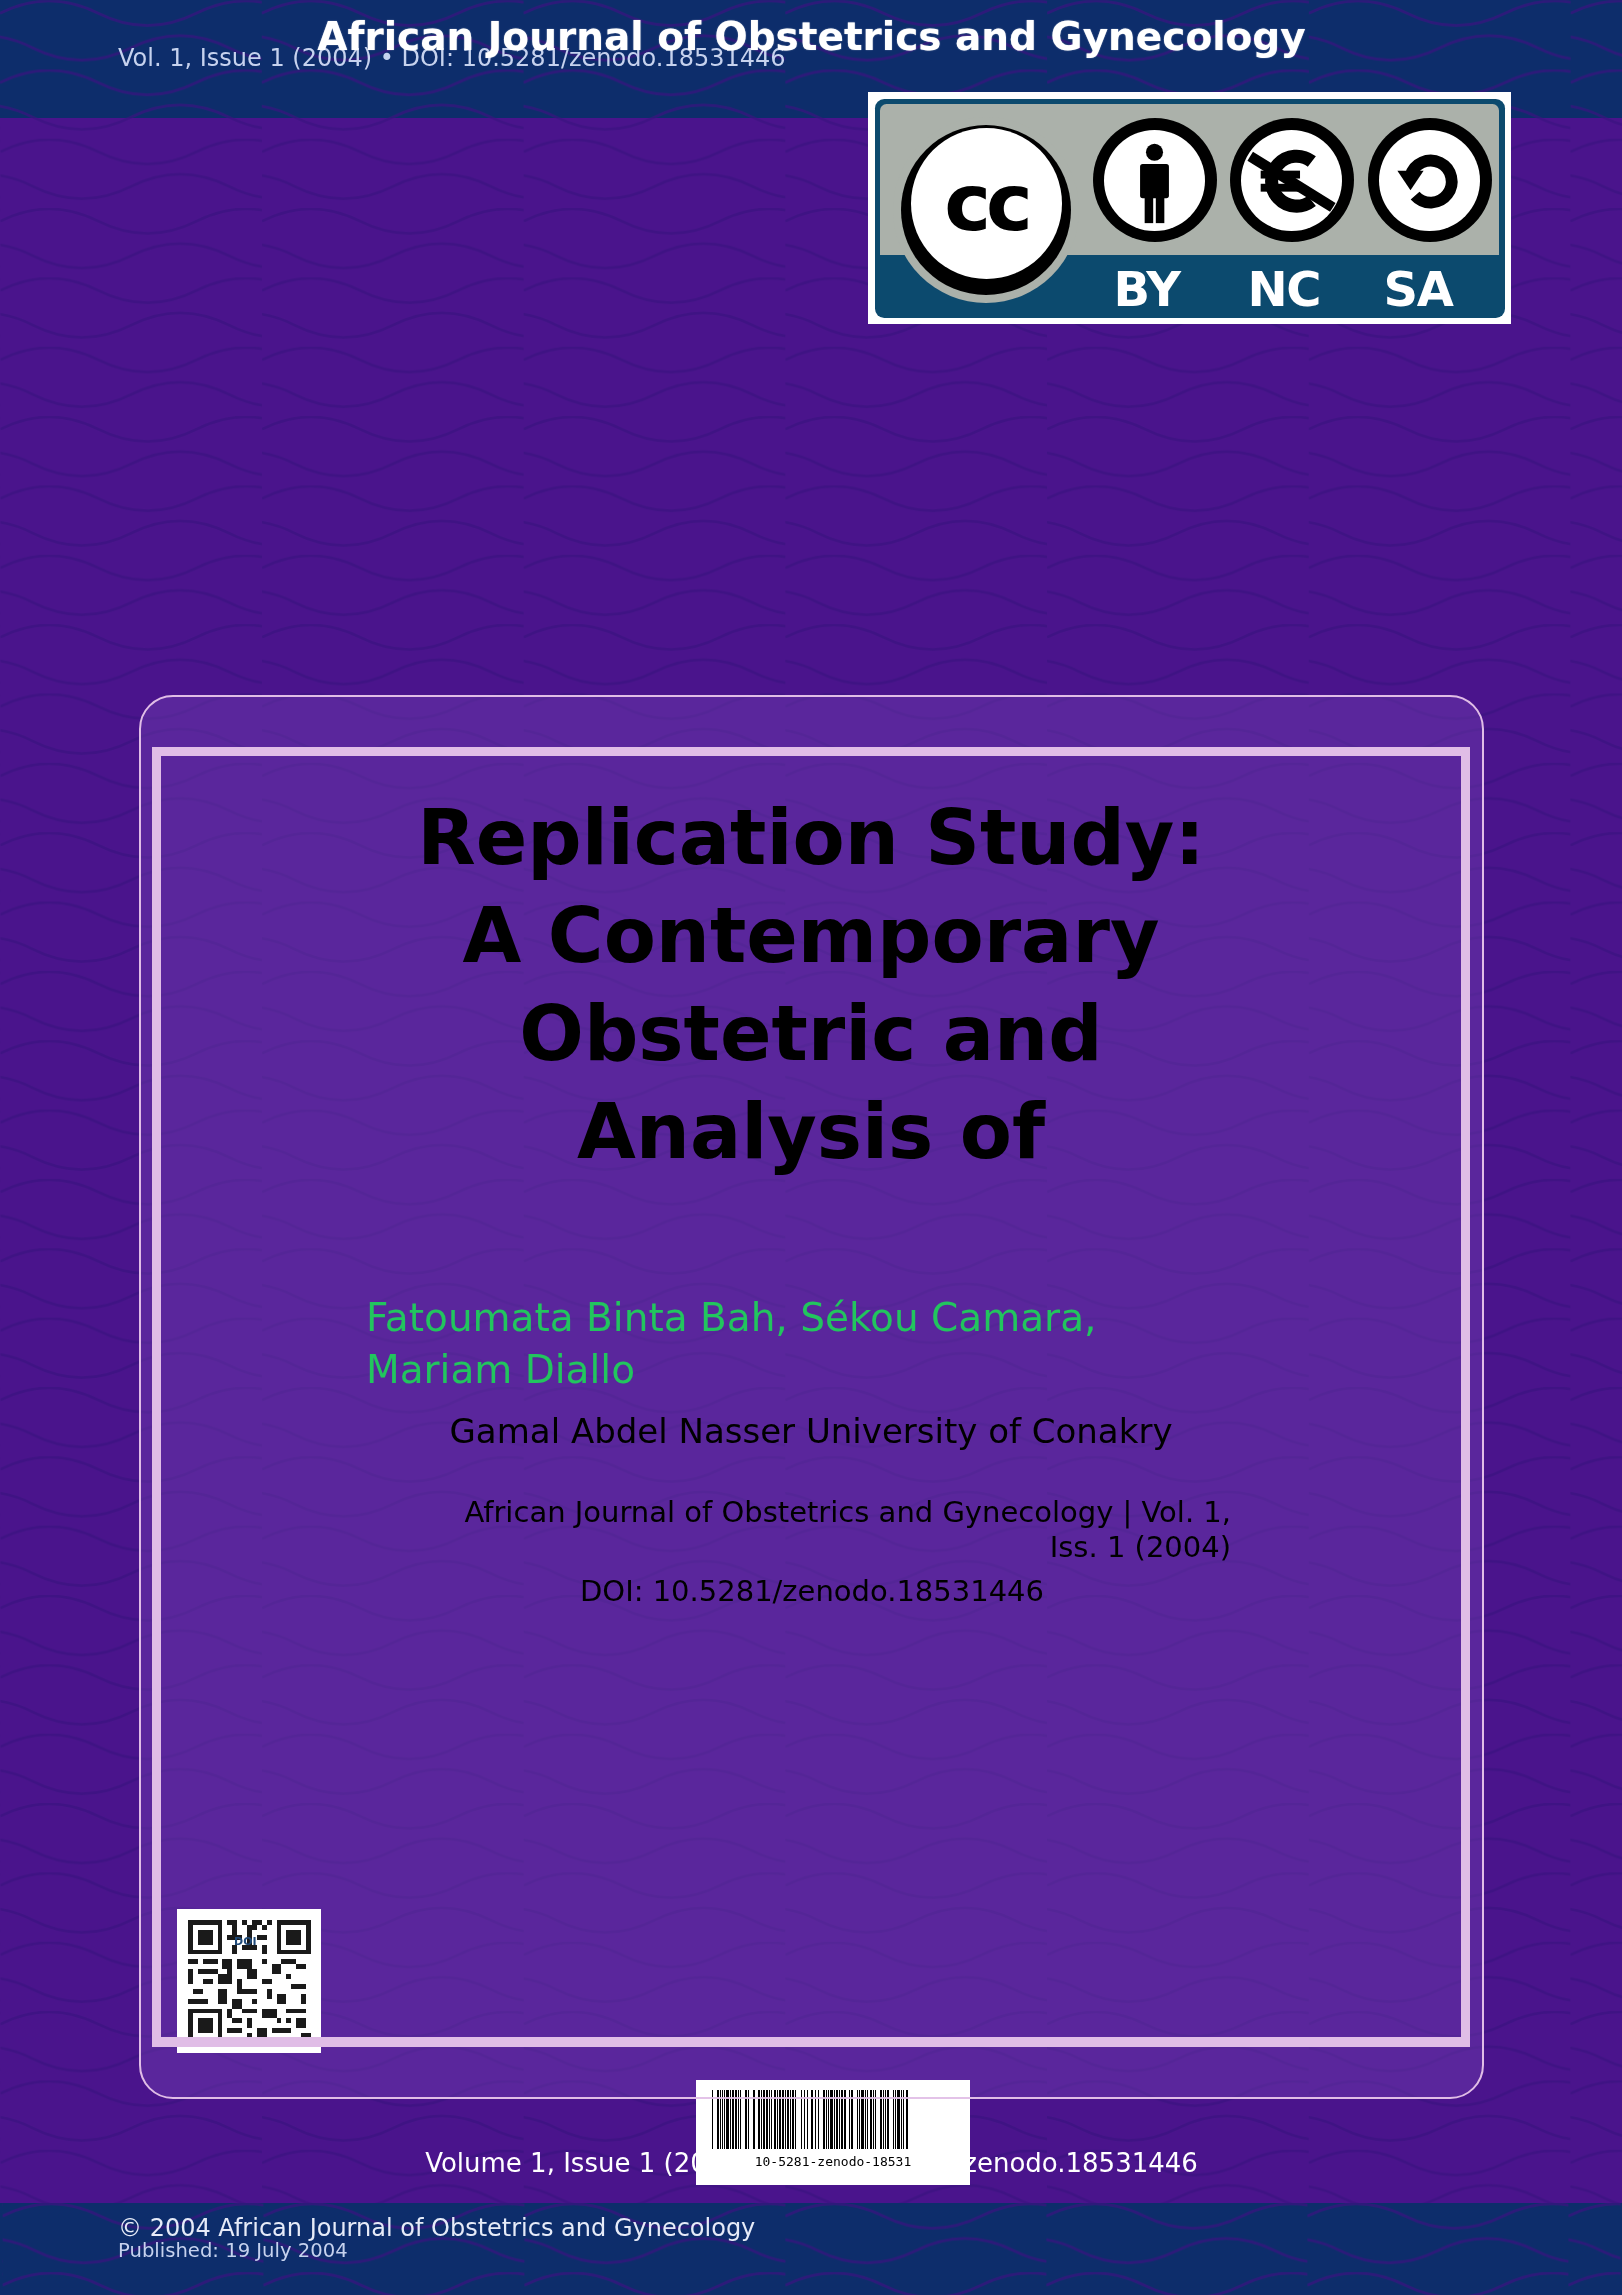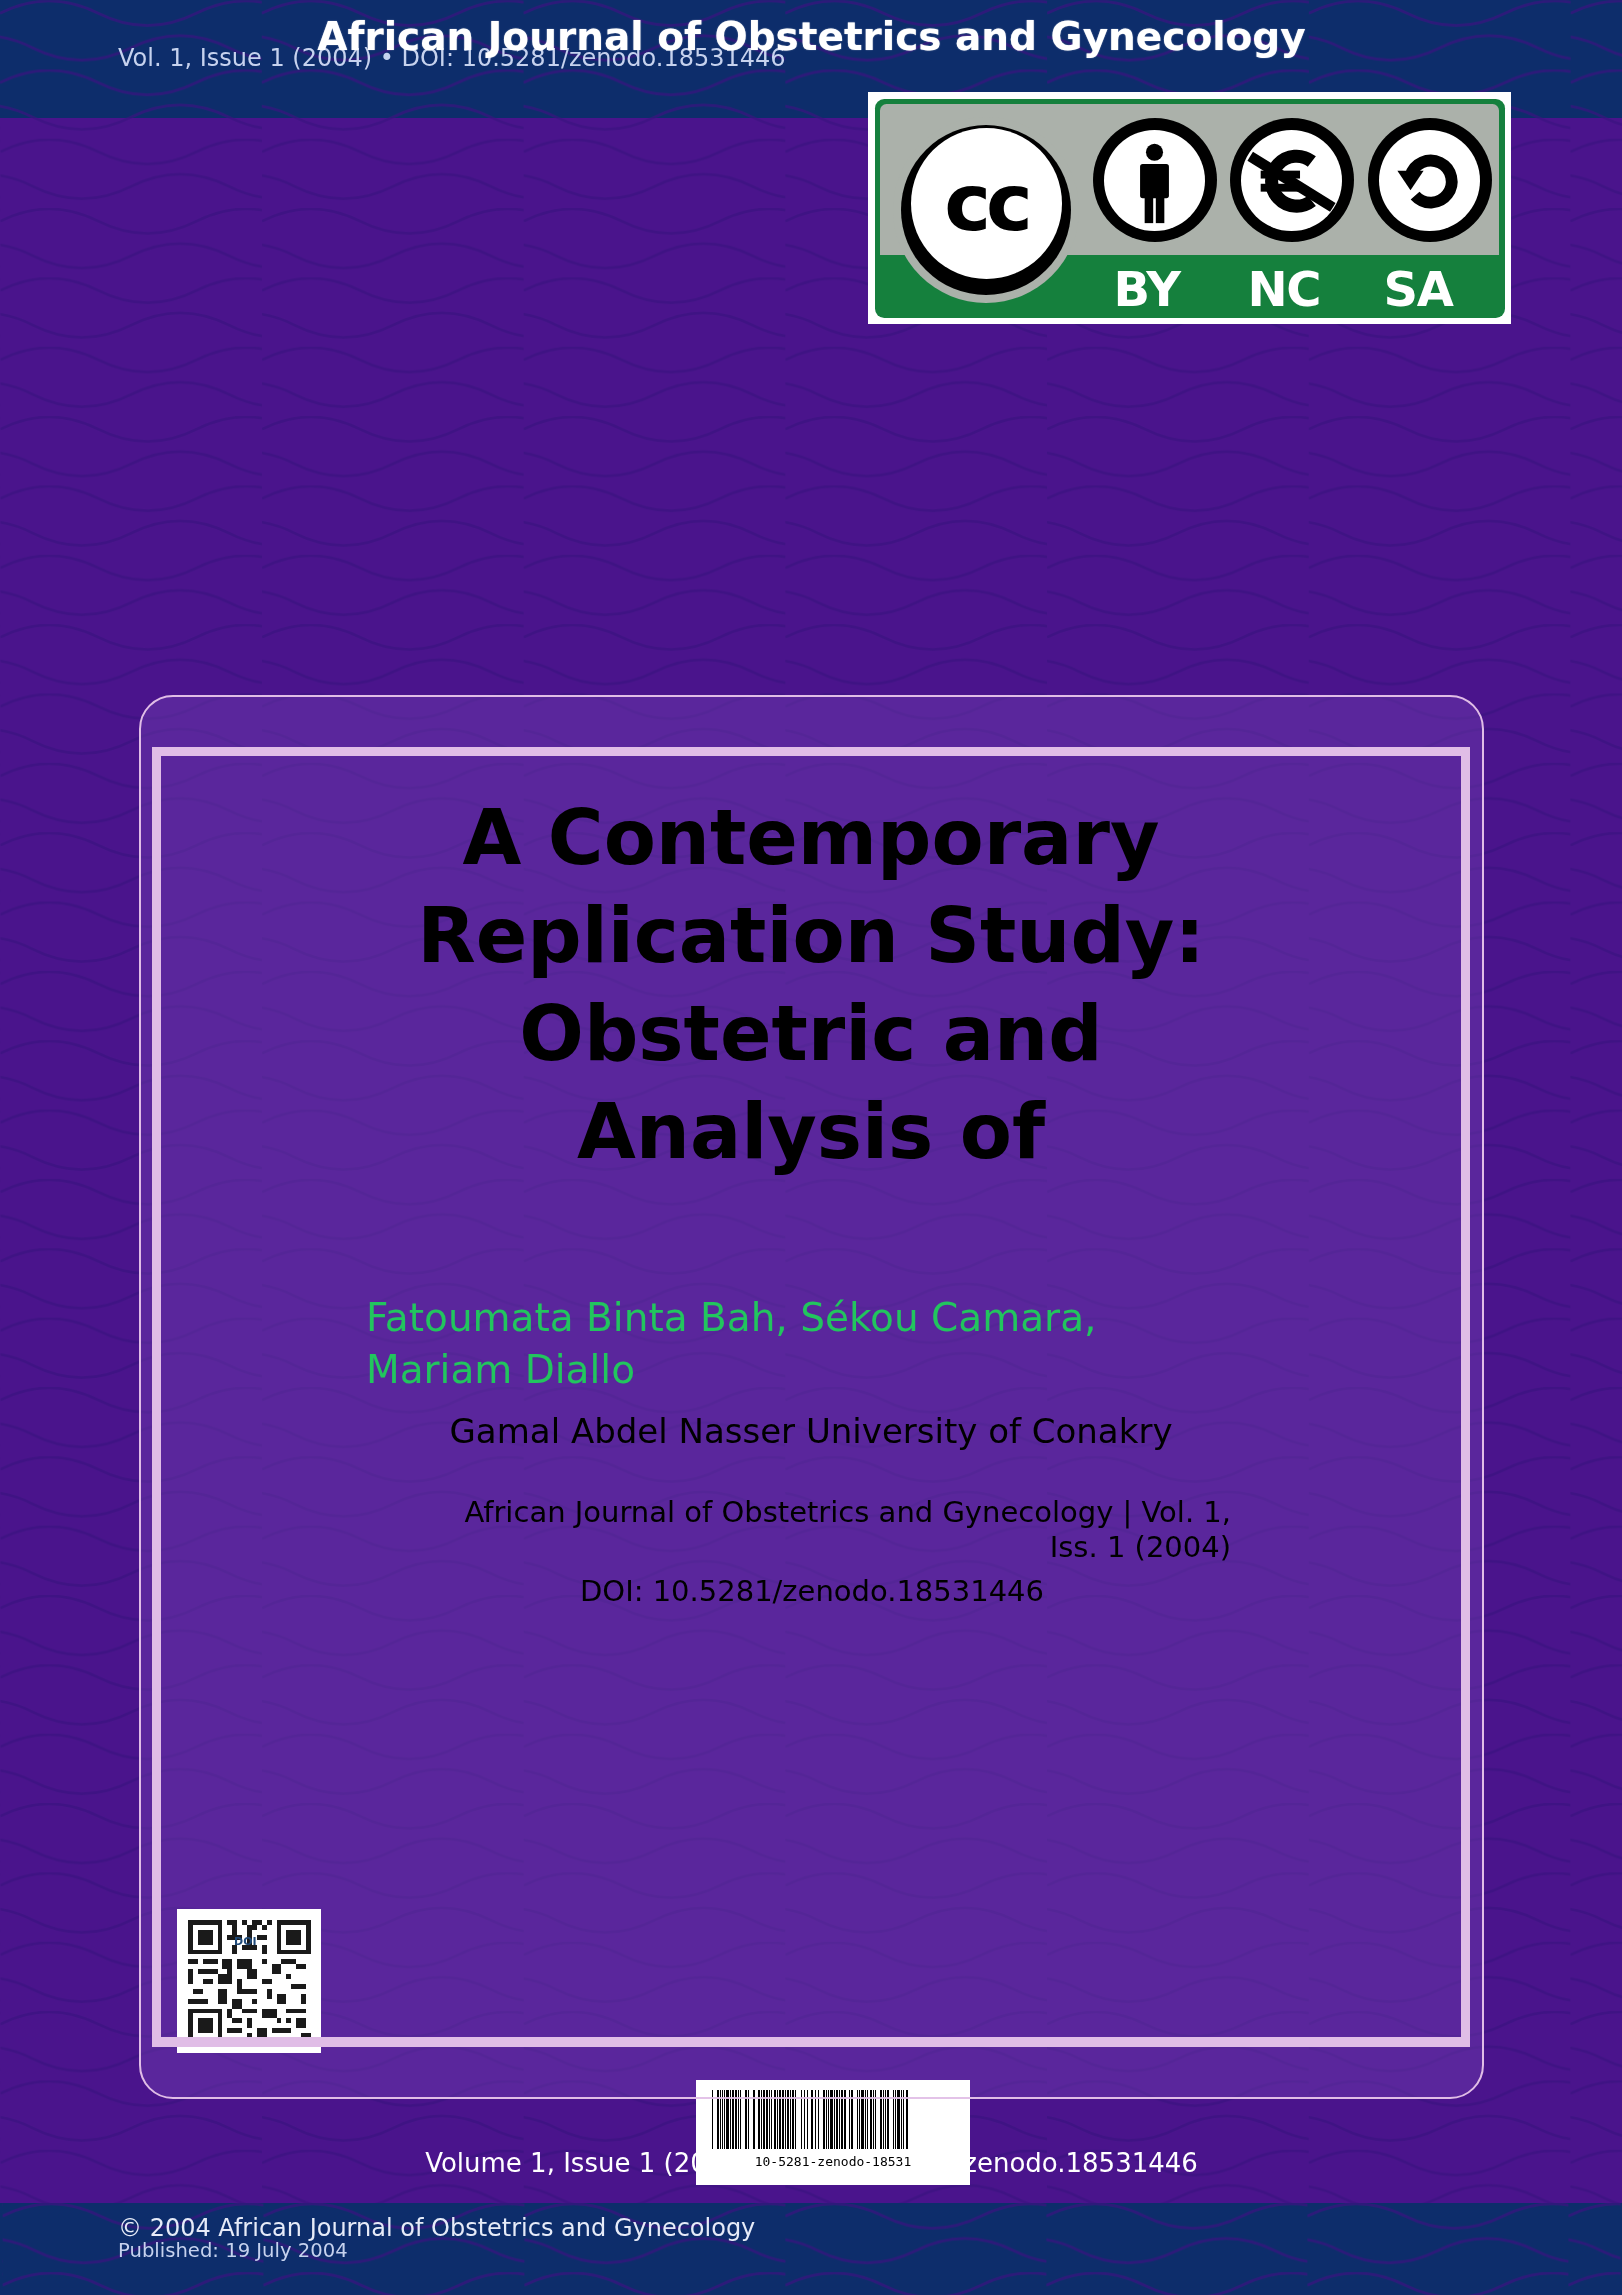--- a/index.html
+++ b/index.html
@@ -28,21 +28,21 @@
   .footer-pub {
     position: absolute; left: 118px; top: 2239px; font-size: 19.6px; color: #c6d2ee; z-index: 3;
   }
 
   
   .cc-badge {
     position: absolute; left: 868px; top: 92px; width: 643px; height: 232px;
     background: #ffffff; z-index: 4; box-sizing: border-box; padding: 6.5px 6.5px 6.5px 6.5px;
   }
   .cc-inner {
-    position: relative; width: 100%; height: 100%; background: #15803d; border-radius: 9.2px; overflow: hidden;
+    position: relative; width: 100%; height: 100%; background: #0c4a6e; border-radius: 9.2px; overflow: hidden;
   }
   .cc-grey {
     position: absolute; left: 5.2px; top: 5.2px; right: 5.2px; height: 151px; background: #abb1aa; border-radius: 6.5px 6.5px 0 0;
   }
   .cc-bigcircle-bg {
     position: absolute; left: 18.3px; top: 18.3px; width: 186px; height: 186px; border-radius: 50%; background: #abb1aa;
   }
   .cc-bigcircle {
     position: absolute; left: 26px; top: 26px; width: 170px; height: 170px; border-radius: 50%;
     background: #000; box-sizing: border-box;
@@ -182,22 +182,22 @@
     <div class="cc-label" style="left:239px;">BY</div>
     <div class="cc-label" style="left:373px;">NC</div>
     <div class="cc-label" style="left:509px;">SA</div>
   </div>
 </div>
 
 <div class="card"></div>
 <div class="frame"></div>
 
 <div class="title">
+  <span class="line">Replication Study:</span>
   <span class="line">A Contemporary</span>
-  <span class="line">Replication Study:</span>
   <span class="line">Obstetric and</span>
   <span class="line">Analysis of</span>
 </div>
 
 <div class="authors">
   <div>Fatoumata Binta Bah, Sékou Camara,</div>
   <div>Mariam Diallo</div>
 </div>
 
 <div class="affil">Gamal Abdel Nasser University of Conakry</div>

